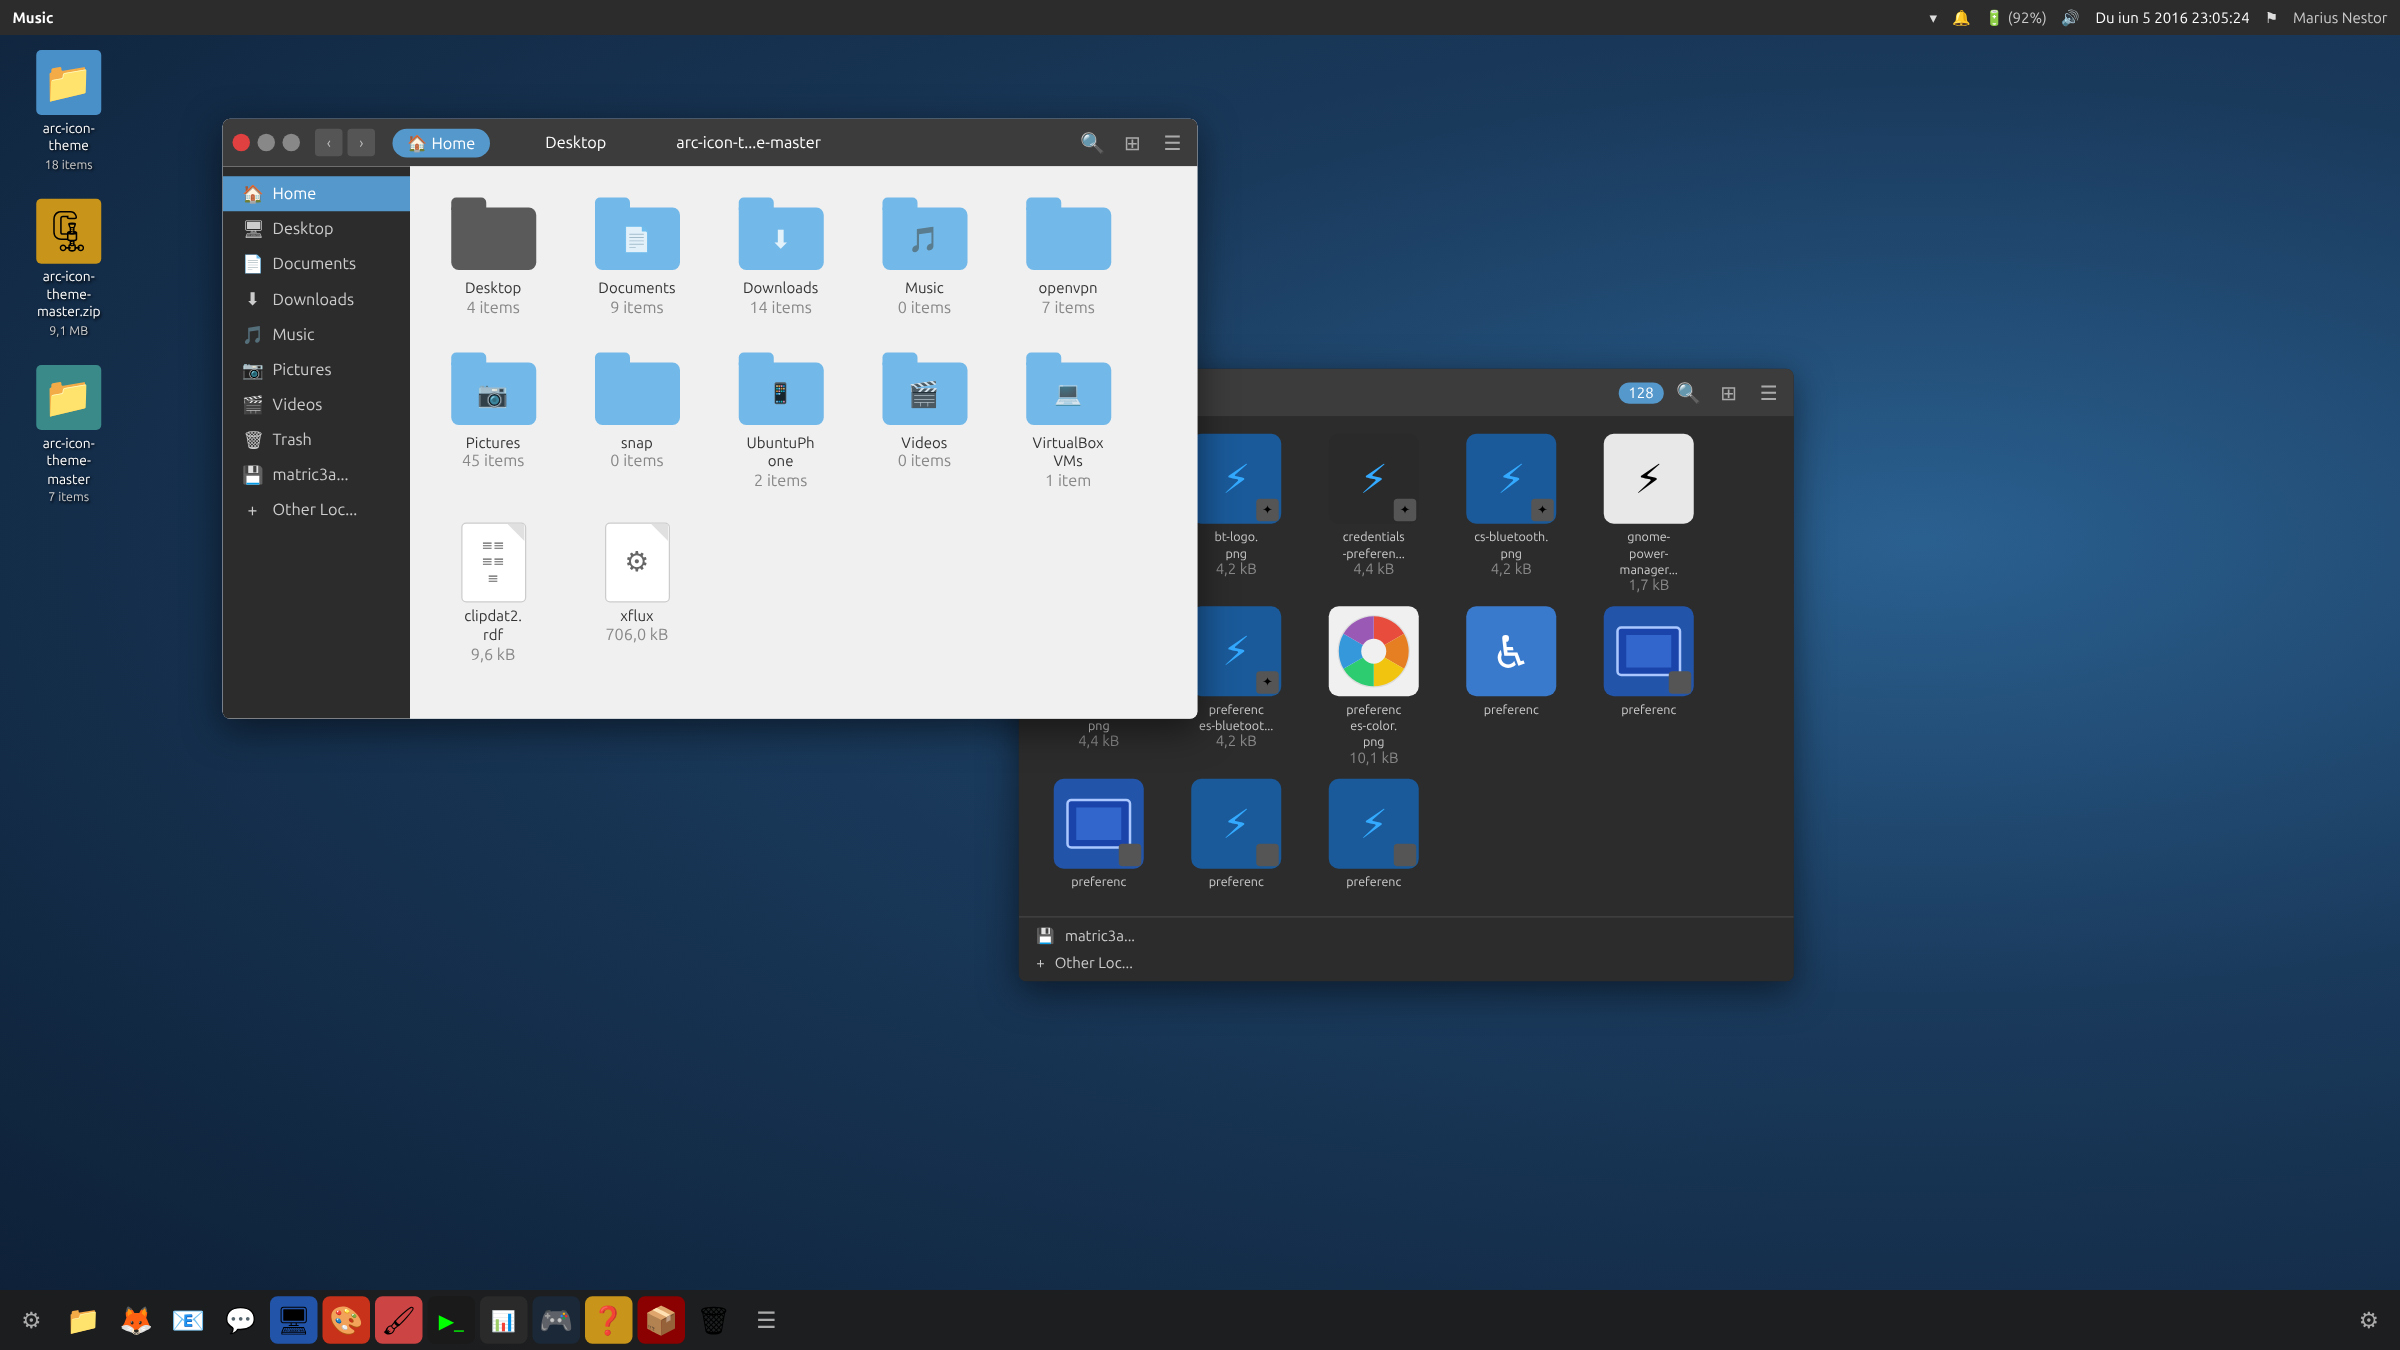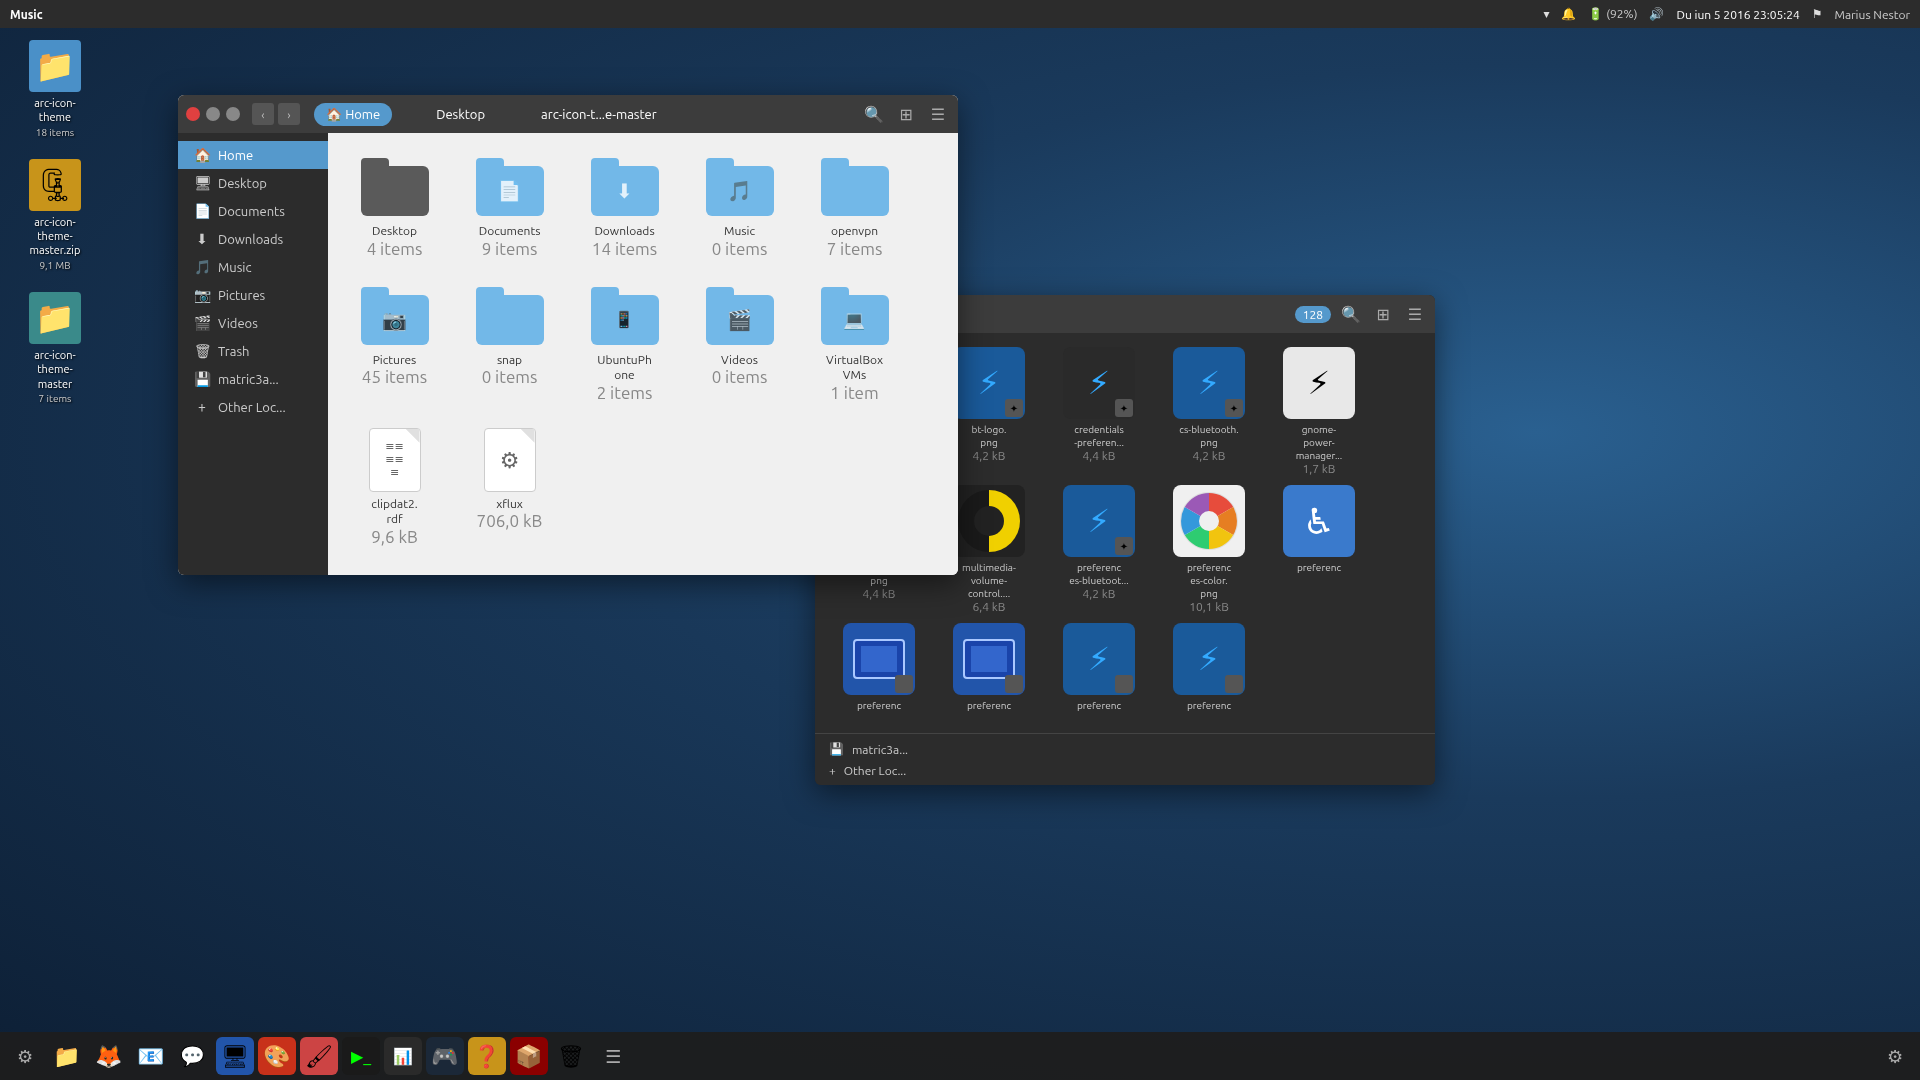--- a/index.html
+++ b/index.html
@@ -227,21 +227,21 @@
       position: relative;
     }
     .fm-item-label {
       font-size: 12px;
       color: #333;
       text-align: center;
       margin-top: 4px;
       line-height: 1.3;
     }
     .fm-item-sub {
-      font-size: 17px;
+      font-size: 13px;
       color: #888;
       text-align: center;
     }
     .fm-file-icon {
       width: 52px;
       height: 64px;
       background: #fff;
       border: 1px solid #ccc;
       border-radius: 4px;
       display: flex;
@@ -682,29 +682,20 @@
     </div>
 
     <div class="fm2-item">
       <div class="fm2-img" style="background:#c0c0c0;border-radius:8px;">
         <span style="font-size:32px;opacity:0.3;">🖼</span>
       </div>
       <div class="fm2-item-label">goa-panel.<br>png</div>
       <div class="fm2-item-sub">4,4 kB</div>
     </div>
 
-    <div class="fm2-item">
-      <div class="fm2-img" style="background:#222;border-radius:8px;overflow:hidden;">
-        <div style="width:62px;height:62px;border-radius:50%;background:conic-gradient(#f0d000 0deg,#f0d000 180deg,#1a1a1a 180deg);display:flex;align-items:center;justify-content:center;">
-          <div style="width:30px;height:30px;border-radius:50%;background:#222;"></div>
-        </div>
-      </div>
-      <div class="fm2-item-label">multimedia-<br>volume-<br>control....</div>
-      <div class="fm2-item-sub">6,4 kB</div>
-    </div>
 
     <div class="fm2-item">
       <div class="fm2-img" style="background:#1a5a9a;border-radius:8px;position:relative;">
         <span style="font-size:32px;color:#3af;">⚡</span>
         <div style="position:absolute;bottom:2px;right:2px;width:18px;height:18px;background:#555;border-radius:3px;display:flex;align-items:center;justify-content:center;font-size:10px;">✦</div>
       </div>
       <div class="fm2-item-label">preferenc<br>es-bluetoot...</div>
       <div class="fm2-item-sub">4,2 kB</div>
     </div>
 

